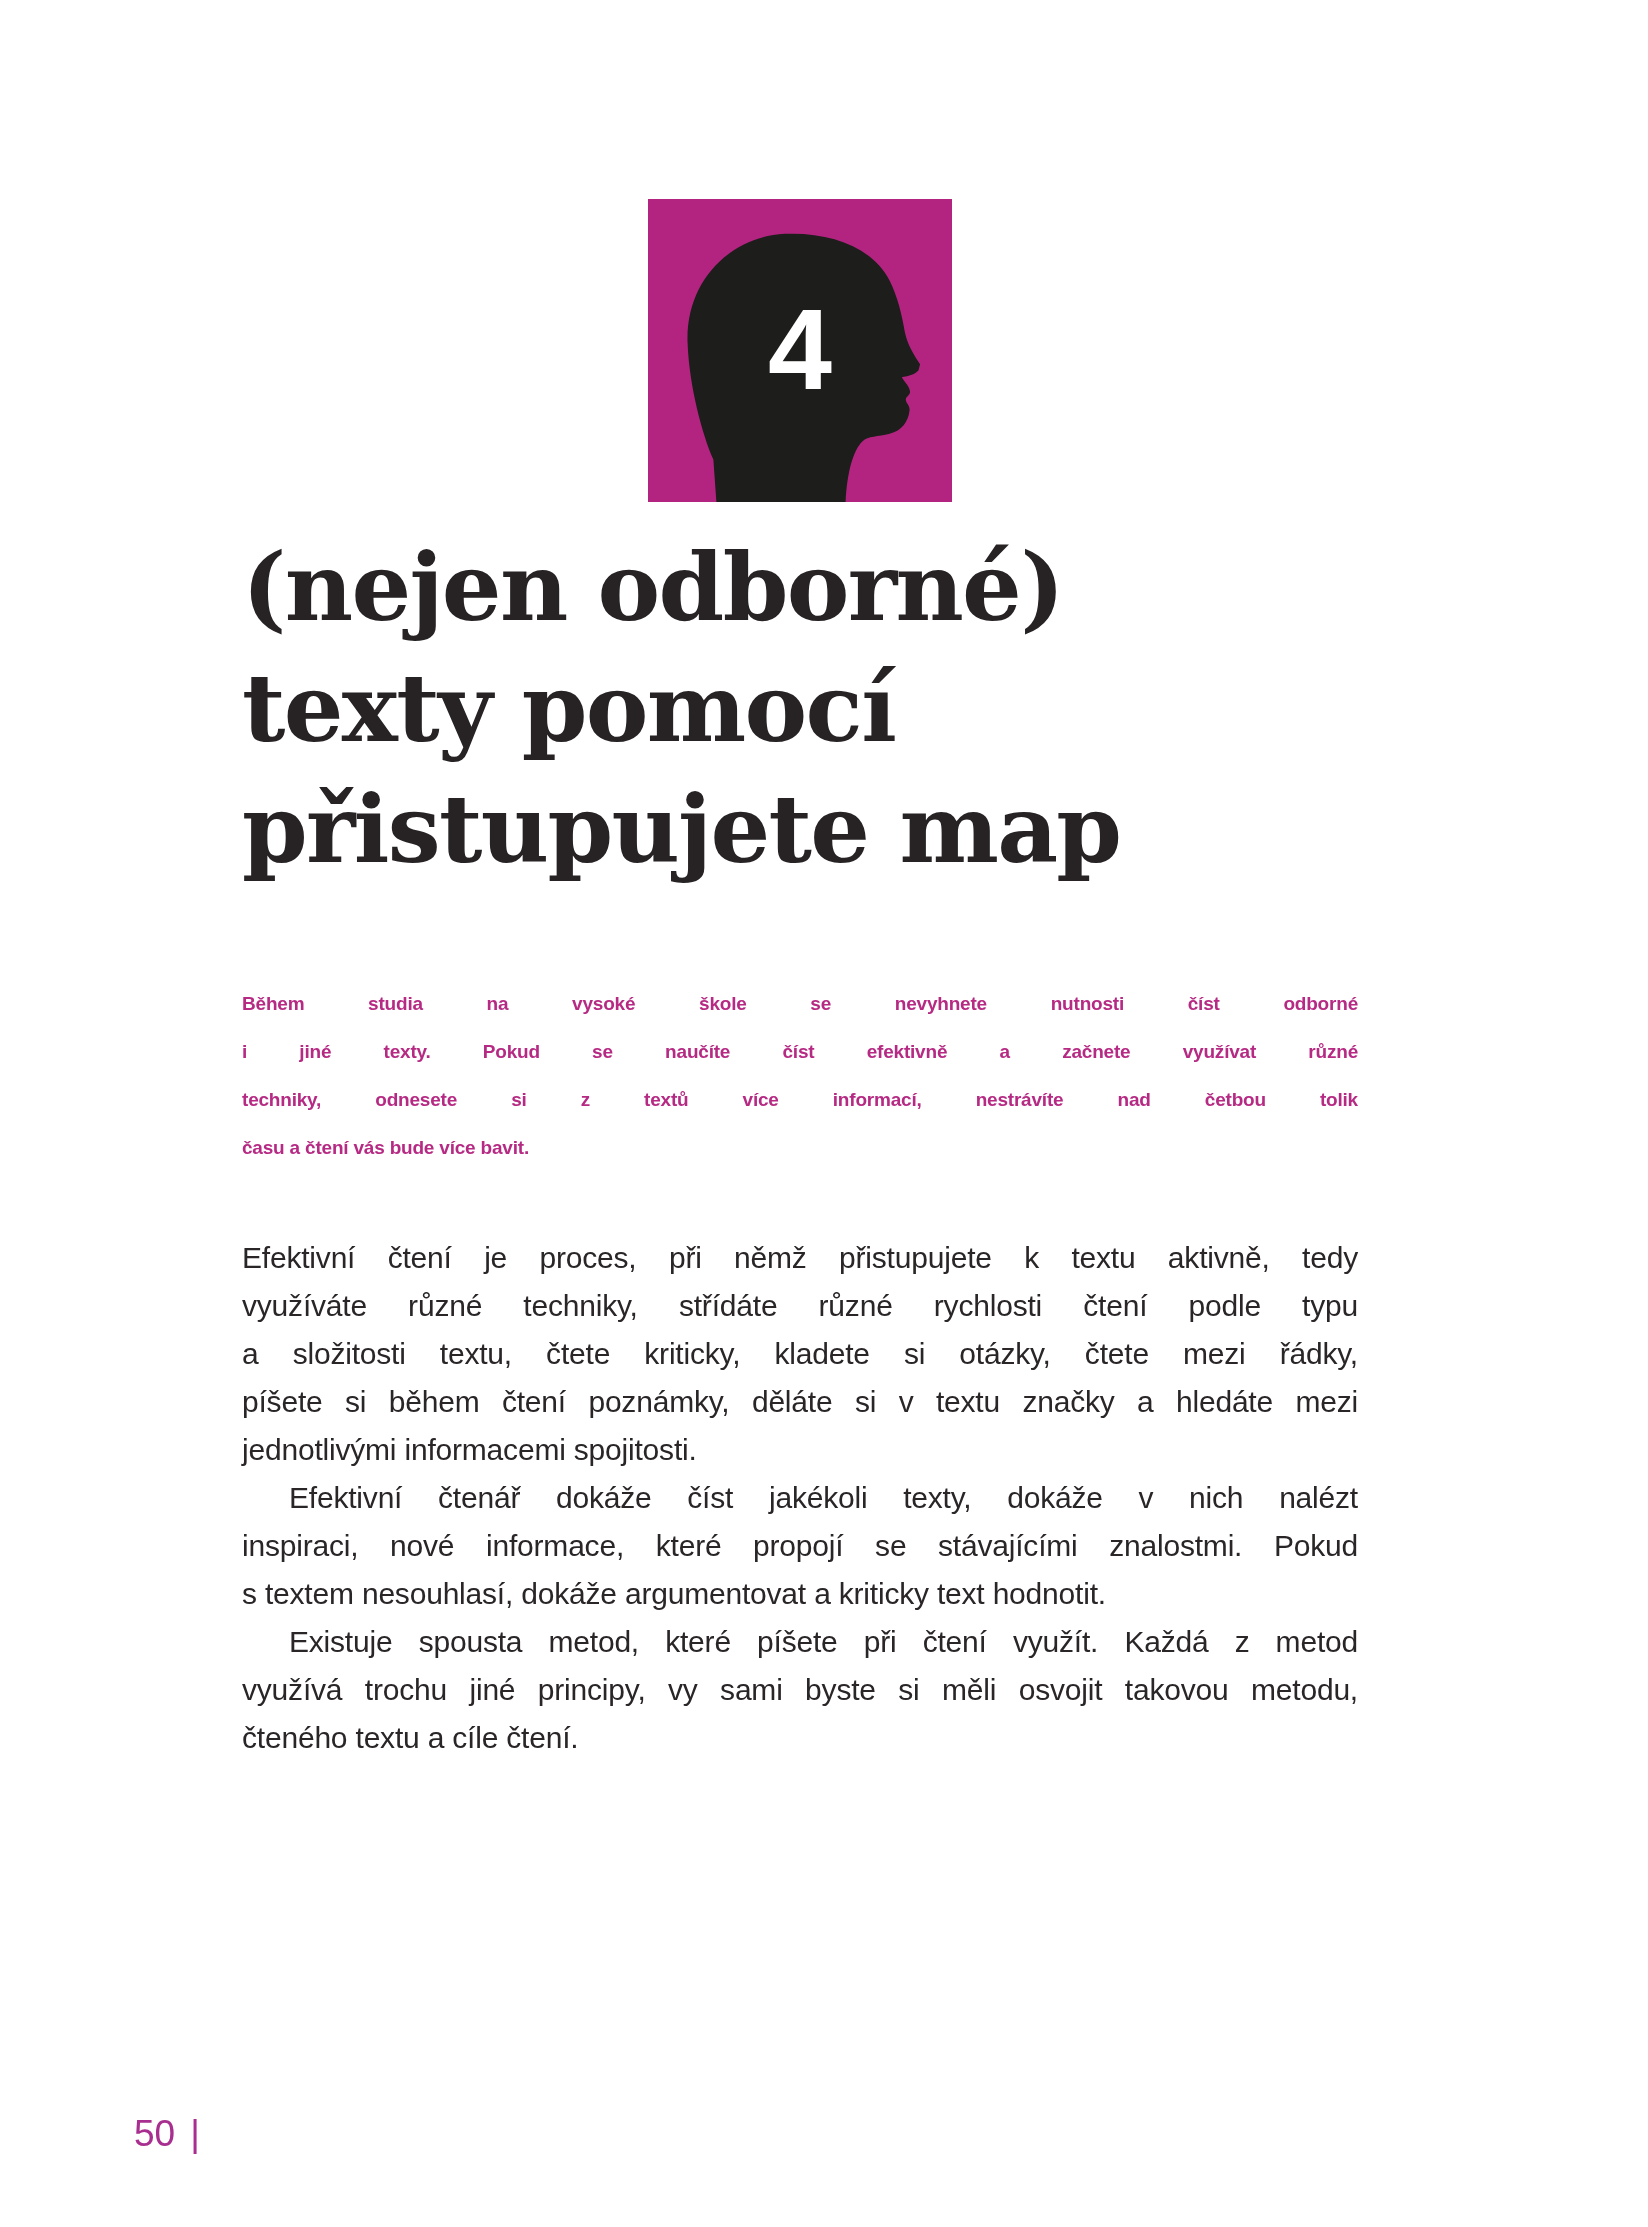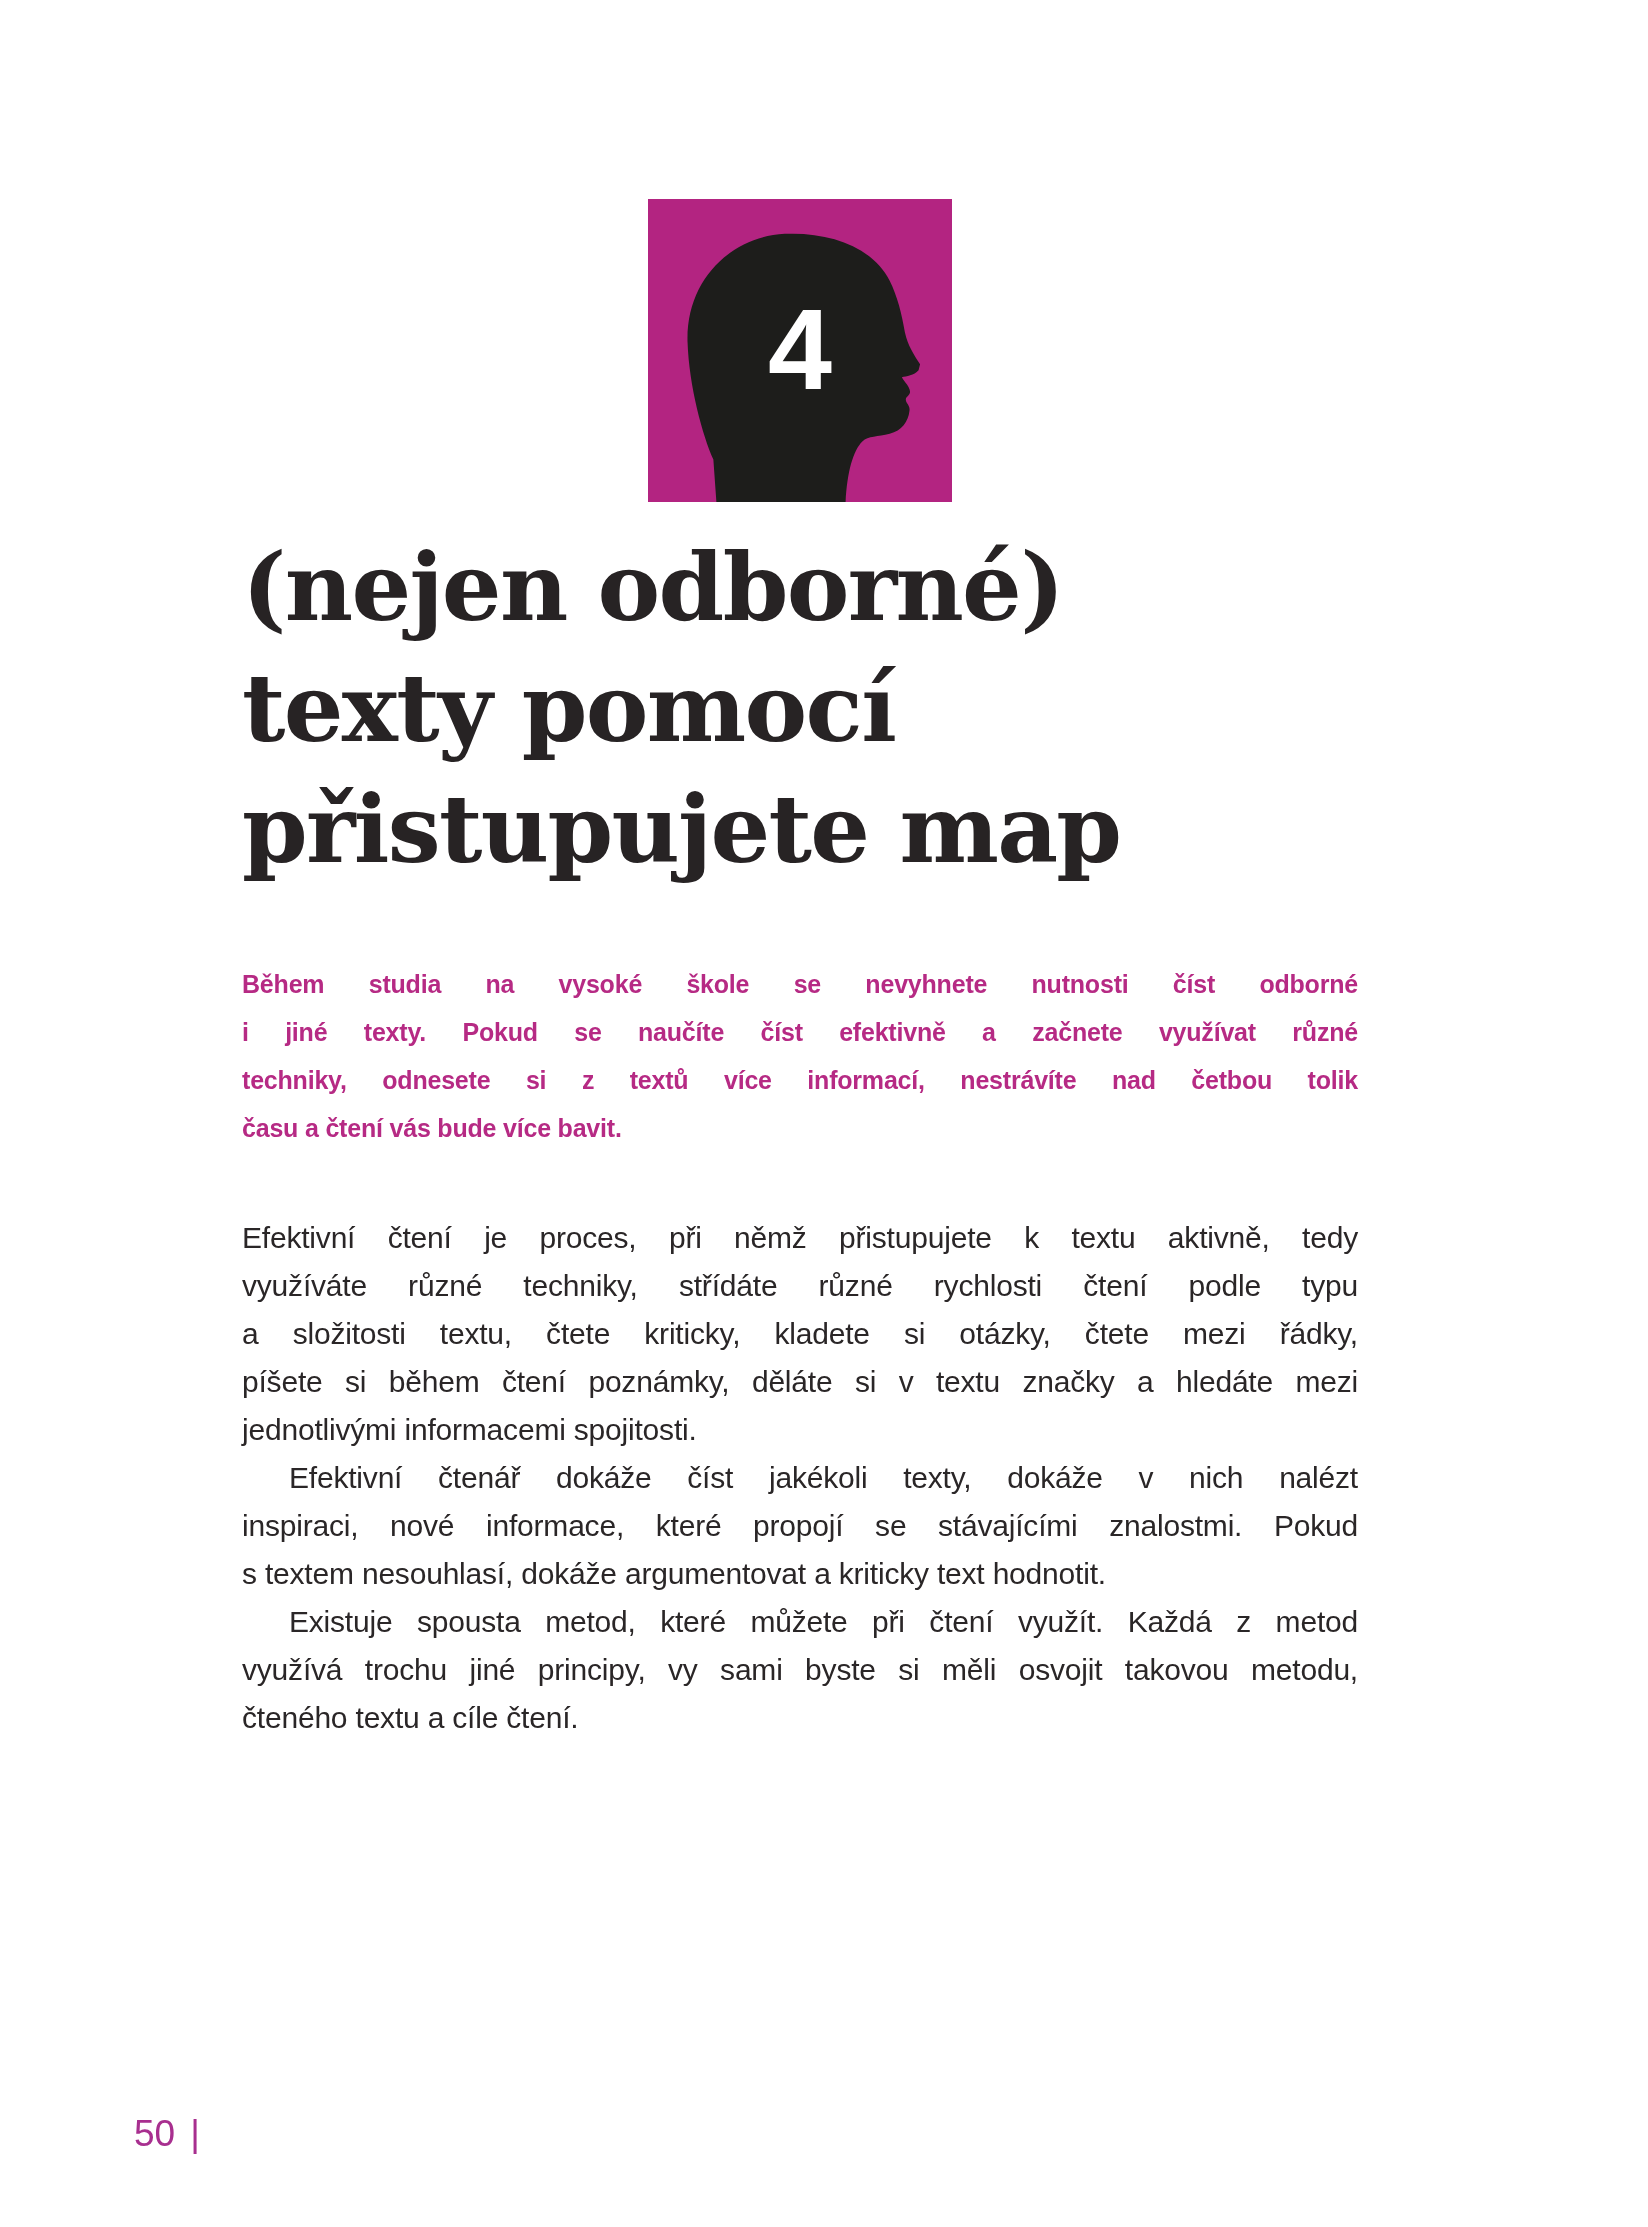--- a/index.html
+++ b/index.html
@@ -37,22 +37,22 @@
     text-align:center;
     font-family:"DejaVu Serif","Liberation Serif",serif;
     font-weight:bold;
     font-size:94px;
     line-height:121px;
     letter-spacing:-1.7px;
     color:#272324;
   }
   
   .intro {
-    margin-top:70px;
-    font-size:25px;
+    margin-top:90px;
+    font-size:19px;
     font-weight:bold;
     line-height:48px;
     letter-spacing:-0.2px;
     color:#b62a84;
   }
   
   .bodycopy {
     margin-top:62px;
     font-size:30px;
     line-height:48px;
@@ -126,21 +126,21 @@
         <span class="tline">a složitosti textu, čtete kriticky, kladete si otázky, čtete mezi řádky,</span>
         <span class="tline">píšete si během čtení poznámky, děláte si v textu značky a hledáte mezi</span>
         <span class="tline last">jednotlivými informacemi spojitosti.</span>
       </div>
       <div>
         <span class="tline indent">Efektivní čtenář dokáže číst jakékoli texty, dokáže v nich nalézt</span>
         <span class="tline">inspiraci, nové informace, které propojí se stávajícími znalostmi. Pokud</span>
         <span class="tline last">s textem nesouhlasí, dokáže argumentovat a kriticky text hodnotit.</span>
       </div>
       <div>
-        <span class="tline indent">Existuje spousta metod, které můžete při čtení využít. Každá z metod</span>
+        <span class="tline indent">Existuje spousta metod, které píšete při čtení využít. Každá z metod</span>
         <span class="tline">využívá trochu jiné principy, vy sami byste si měli osvojit takovou metodu,</span>
         <span class="tline last">čteného textu a cíle čtení.</span>
       </div>
     </div>
 
   </div>
 
   <div class="footer">
     <span>50</span><span class="sep">|</span>
   </div>

